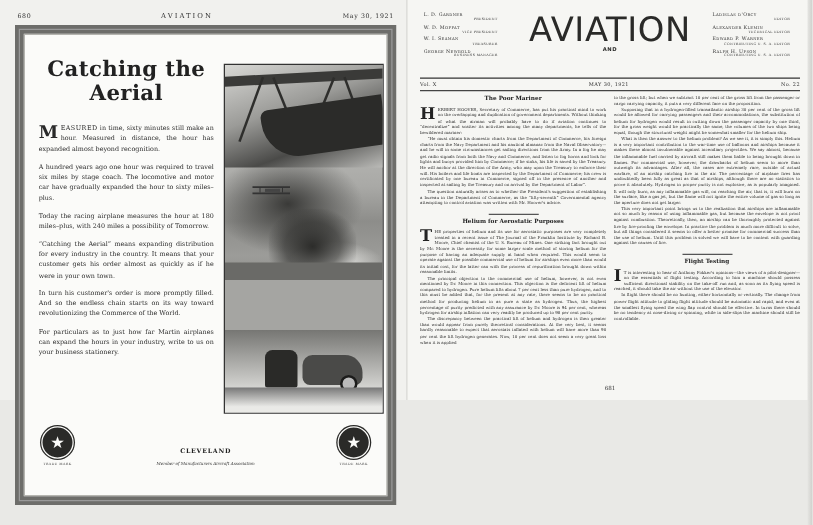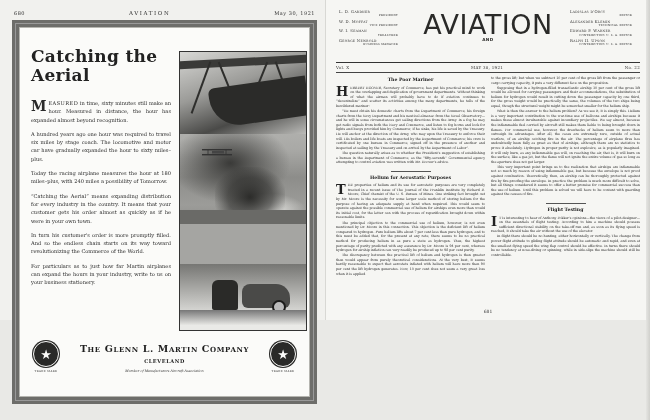--- a/index.html
+++ b/index.html
@@ -13,21 +13,21 @@
 
   
   .run-head { position: absolute; top: 8px; left: 14px; right: 10px; height: 10px; display: flex; justify-content: space-between; align-items: center; font-size: 5px; color: #333; letter-spacing: 0.5px; }
   .run-head .mid { font-size: 5.5px; letter-spacing: 1.6px; }
 
   
   .ad-frame { position: absolute; left: 12px; top: 20px; width: 305px; height: 384px; border: 7px solid #6d6d6a; background: #fbfbf9; box-shadow: inset 0 0 0 1px #b5b5b0; }
   .ad-frame::before { content: ""; position: absolute; inset: -4px; border: 1px solid #999; pointer-events: none; }
   .ad-inner { position: absolute; left: 0; top: 0; right: 0; bottom: 0; }
 
-  .ad-title { position: absolute; left: 12px; top: 20px; width: 140px; font-family: "DejaVu Serif", serif; font-weight: bold; font-size: 17px; line-height: 19px; color: #222; letter-spacing: 0.3px; }
+  .ad-title { position: absolute; left: 12px; top: 20px; width: 140px; text-align: center; font-family: "DejaVu Serif", serif; font-weight: bold; font-size: 17px; line-height: 19px; color: #222; letter-spacing: 0.3px; }
   .ad-copy { position: absolute; left: 12px; top: 72px; width: 140px; font-size: 5.1px; line-height: 8.3px; color: #2a2a2a; text-align: justify; }
   .ad-copy p { margin-bottom: 6px; }
   .ad-copy .dropcap { float: left; font-size: 14px; line-height: 12px; font-weight: bold; margin-right: 2px; margin-top: 1px; }
   .ad-copy .smallcaps { letter-spacing: 0.4px; }
 
   .ad-image { position: absolute; left: 160px; top: 24px; width: 128px; height: 280px; border: 1px solid #333; overflow: hidden;
     background:
       radial-gradient(ellipse 40px 20px at 70% 58%, #f2f2ef 0%, rgba(242,242,239,0) 100%),
       radial-gradient(ellipse 60px 40px at 40% 40%, #3a3a38 0%, rgba(58,58,56,0) 100%),
       linear-gradient(180deg, #cfcfcc 0%, #a9a9a6 35%, #8d8d8a 45%, #9c9c99 55%, #6f6f6c 75%, #e6e6e3 96%); }
@@ -126,21 +126,20 @@
           <div class="water"></div>
           <div class="men"></div>
           <div class="car"></div>
           <div class="wheel"></div>
           <div class="ground"></div>
         </div>
 
         <div class="ad-footer">
           <div class="logo left">★</div>
           <div class="trademark left">TRADE MARK</div>
-          <div class="company">The Glenn L. Martin Company</div>
           <div class="city">CLEVELAND</div>
           <div class="member">Member of Manufacturers Aircraft Association</div>
           <div class="logo right">★</div>
           <div class="trademark right">TRADE MARK</div>
         </div>
       </div>
     </div>
   </div>
 
   <div class="page right">

